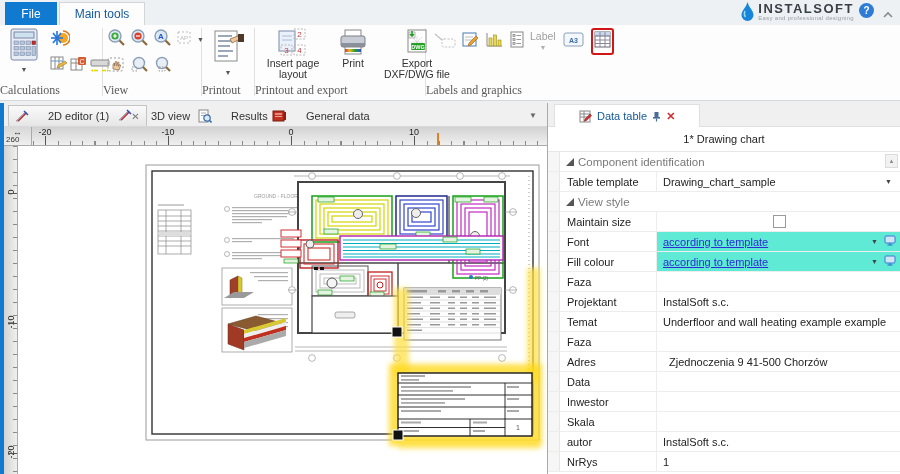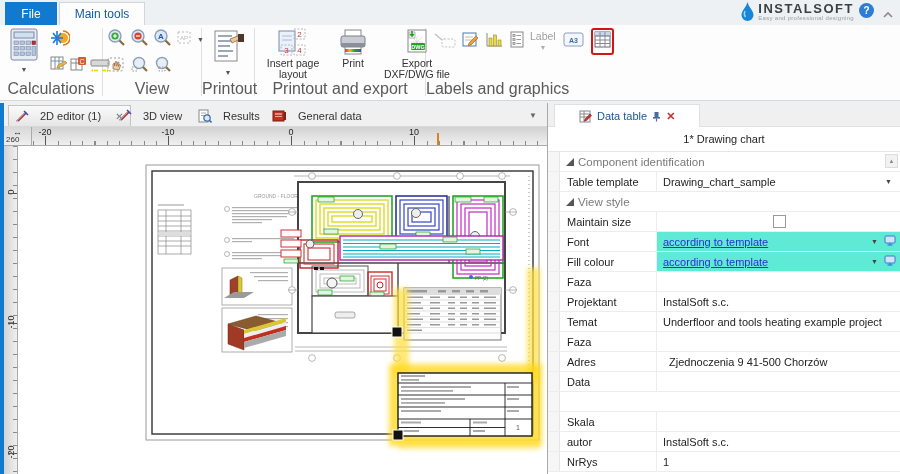--- a/index.html
+++ b/index.html
@@ -18,30 +18,30 @@
   .brand-tag { font-size:6px; color:#9aa0a6; text-align:right; letter-spacing:.3px; }
   .help-btn { position:absolute; right:26px; top:3px; width:15px; height:15px; border-radius:50%;
               background:#2e7cd6; color:#fff; font-size:10px; font-weight:bold; text-align:center; line-height:15px; }
   .collapse-btn { position:absolute; right:6px; top:6px; width:12px; height:10px; }
 
   
   .ribbon { position:absolute; left:0; top:25px; width:900px; height:76px; background:#fdfdfd;
             border-bottom:1px solid #d8d8d8; display:flex; }
   .rgroup { position:relative; height:100%; padding:3px 4px 0 4px; }
   .rsep { width:1px; height:68px; margin-top:3px; background:#e0e0e0; }
-  .glabel { position:absolute; left:0; right:0; bottom:2px; text-align:center; font-size:16px; color:#5a5a5a; white-space:nowrap; }
+  .glabel { position:absolute; left:0; right:0; bottom:2px; font-size:12px; color:#5a5a5a; white-space:nowrap;font-family:Liberation Serif, serif; }
   .icon-row { display:flex; align-items:center; gap:6px; }
   .big-btn { display:flex; flex-direction:column; align-items:center; font-size:10.5px; color:#333; text-align:center; line-height:11px; padding:0 3px; }
   .caret { font-size:7px; color:#555; }
   .gray-txt { color:#a0a0a0; font-size:10.5px; }
   .red-ring { border:2px solid #d21616; border-radius:3px; padding:1px; }
 
   
   .docband { position:absolute; left:0; top:103px; width:547px; height:24px; background:#f0f0f0; border-bottom:1px solid #d8d8d8; }
-  .dtab { position:absolute; top:2px; height:21px; display:flex; align-items:center; gap:11px; font-size:11px; color:#333; padding:0 6px; }
+  .dtab { position:absolute; top:2px; height:21px; display:flex; align-items:center; gap:19px; font-size:11px; color:#333; padding:0 6px; }
   .dtab.active { background:linear-gradient(#fafafa,#e6e6e6); border:1px solid #c4c4c4; border-bottom:none; }
   .dtab .x { color:#777; font-size:10px; margin-left:3px; }
   .doc-ovf { position:absolute; right:10px; top:8px; font-size:8px; color:#666; }
 
   
   .blue-edge { position:absolute; left:0; top:103px; width:4px; height:371px; background:#1079d0; }
   .corner { position:absolute; left:4px; top:127px; width:28px; height:19px; background:linear-gradient(#d8d8d8,#efefef);
             border-right:1px solid #aaa; border-bottom:1px solid #aaa; font-size:8px; color:#333; }
   .corner .arr { position:absolute; left:9px; top:0px; font-size:9px; }
   .corner .val { position:absolute; left:2px; bottom:1px; }
@@ -854,21 +854,21 @@
         <div class="gutter"></div>
         <div class="plabel">Projektant</div>
         <div class="pvalue">
             <span>InstalSoft s.c.</span>
           </div>
       </div>
       <div class="prow">
         <div class="gutter"></div>
         <div class="plabel">Temat</div>
         <div class="pvalue">
-            <span style="white-space:nowrap">Underfloor and tools heating example project</span>
+            <span style="white-space:nowrap">Underfloor and wall heating example example</span>
           </div>
       </div>
       <div class="prow">
         <div class="gutter"></div>
         <div class="plabel">Faza</div>
         <div class="pvalue">
             <span></span>
           </div>
       </div>
       <div class="prow">
@@ -880,20 +880,21 @@
       </div>
       <div class="prow">
         <div class="gutter"></div>
         <div class="plabel">Data</div>
         <div class="pvalue">
             <span></span>
           </div>
       </div>
       <div class="prow">
         <div class="gutter"></div>
+        <div class="plabel">Inwestor</div>
         <div class="pvalue">
             <span></span>
           </div>
       </div>
       <div class="prow">
         <div class="gutter"></div>
         <div class="plabel">Skala</div>
         <div class="pvalue">
             <span></span>
           </div>

